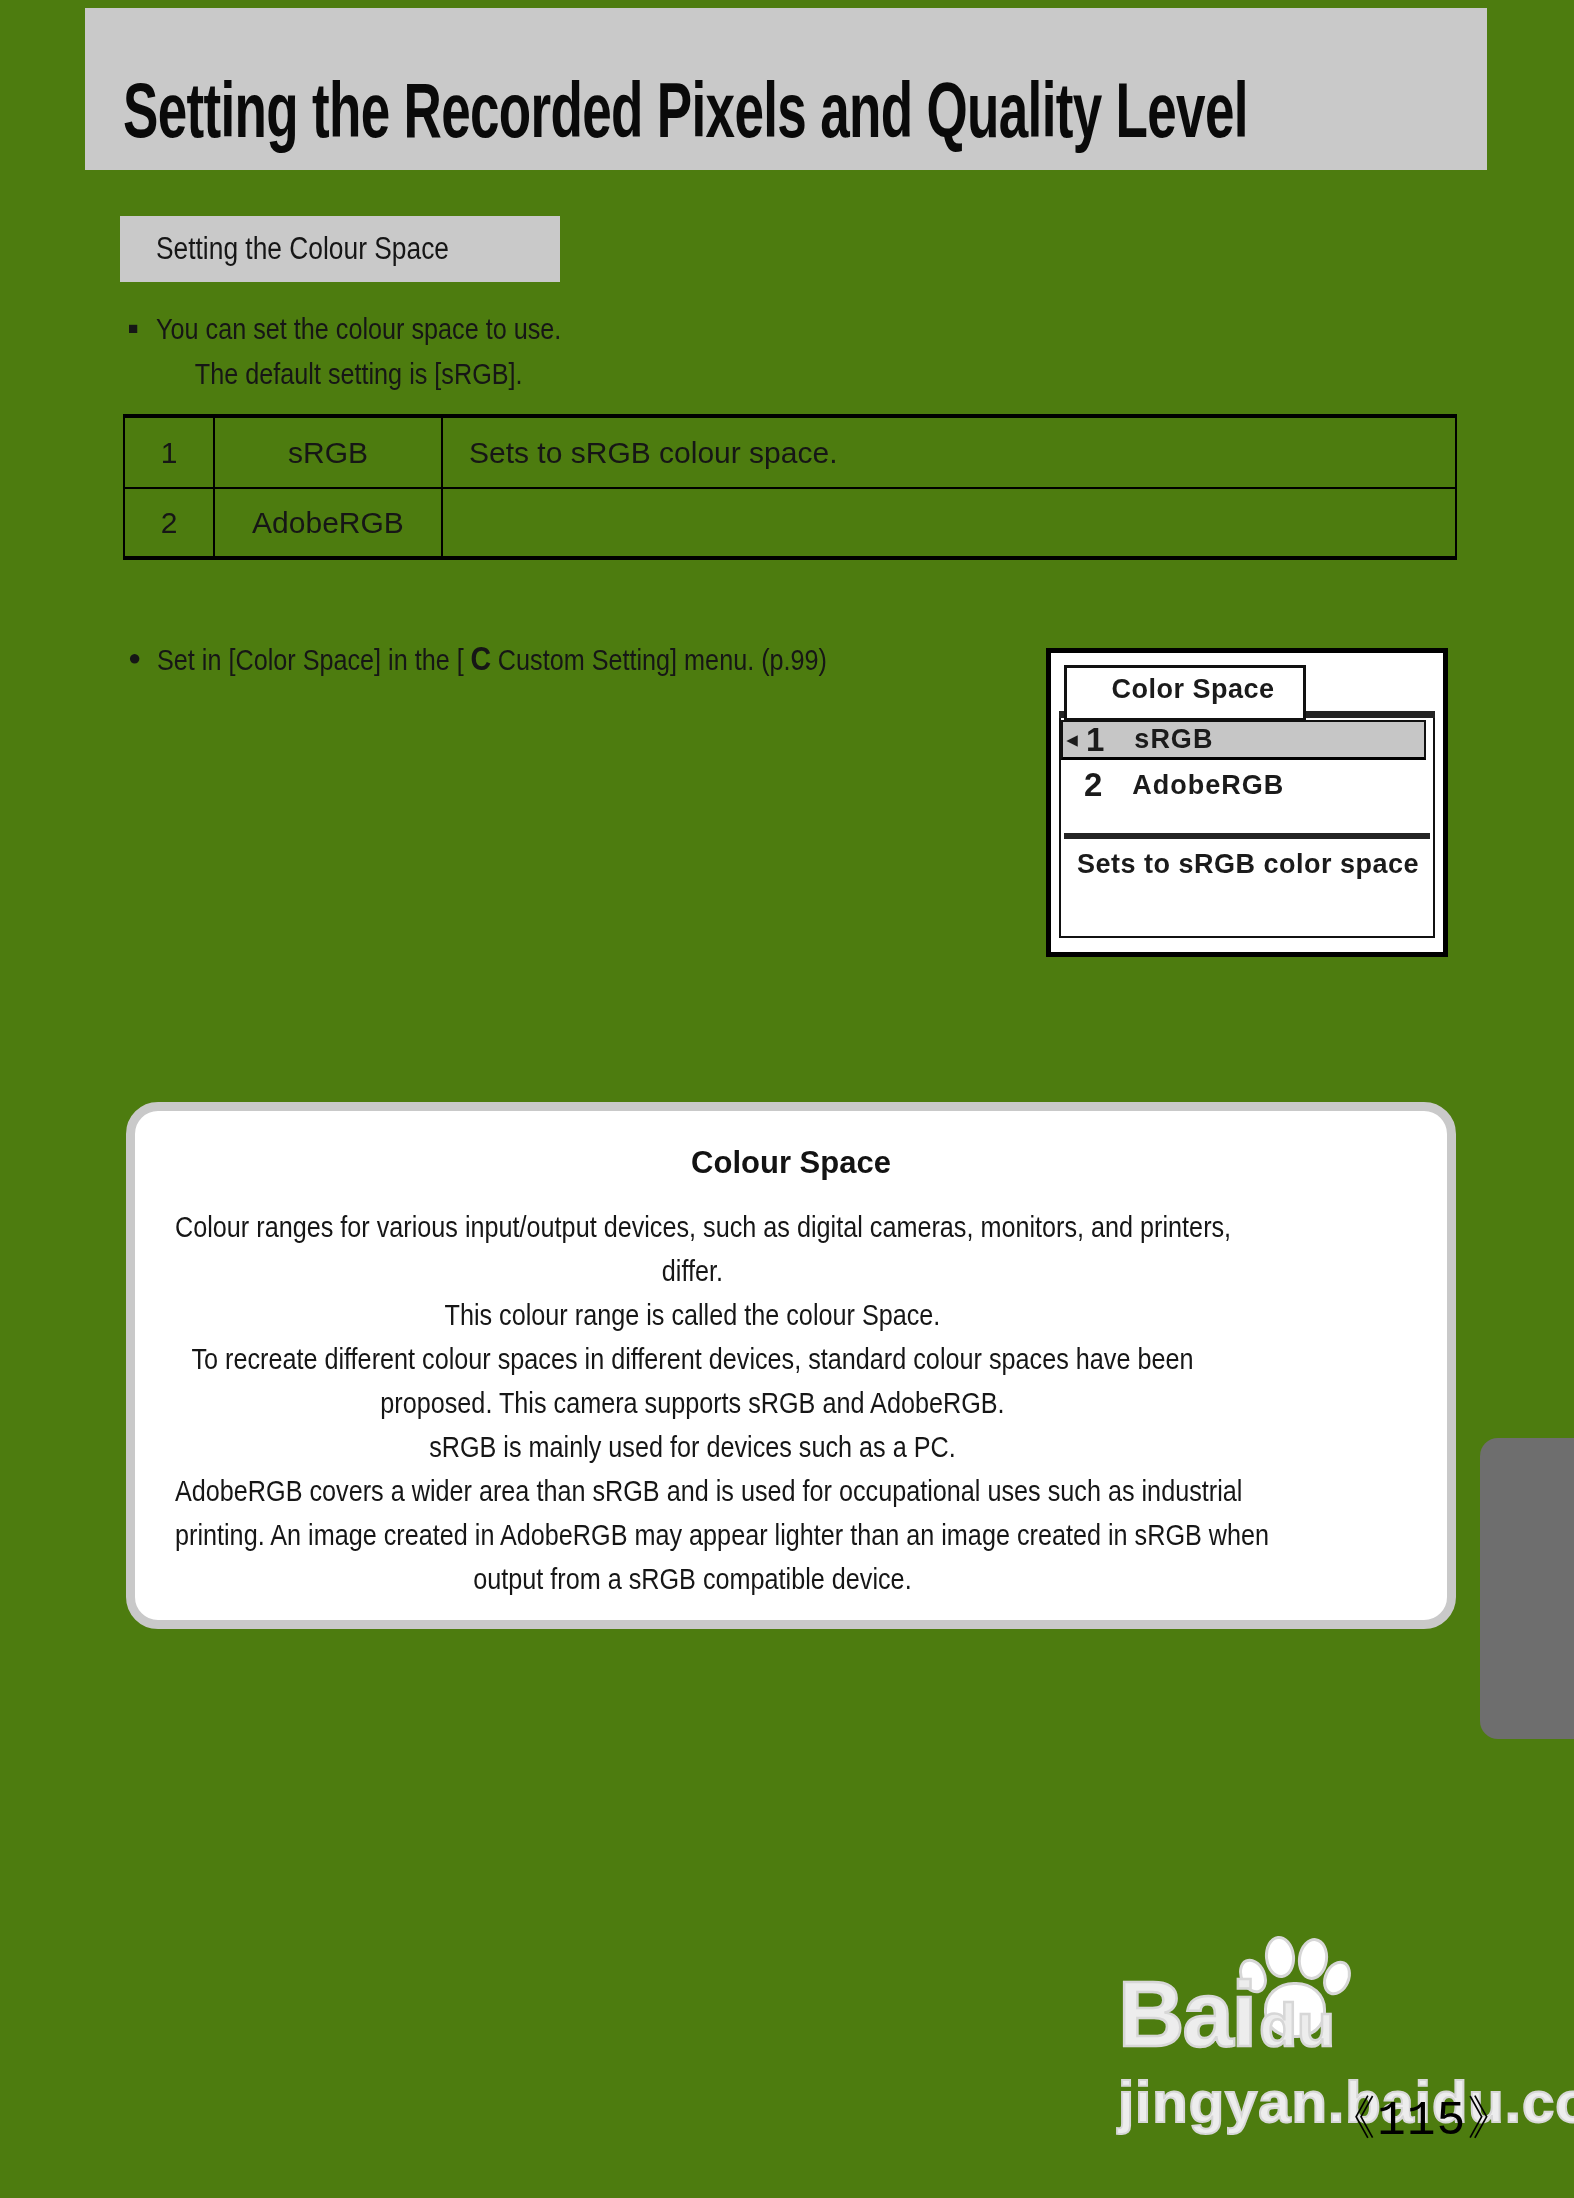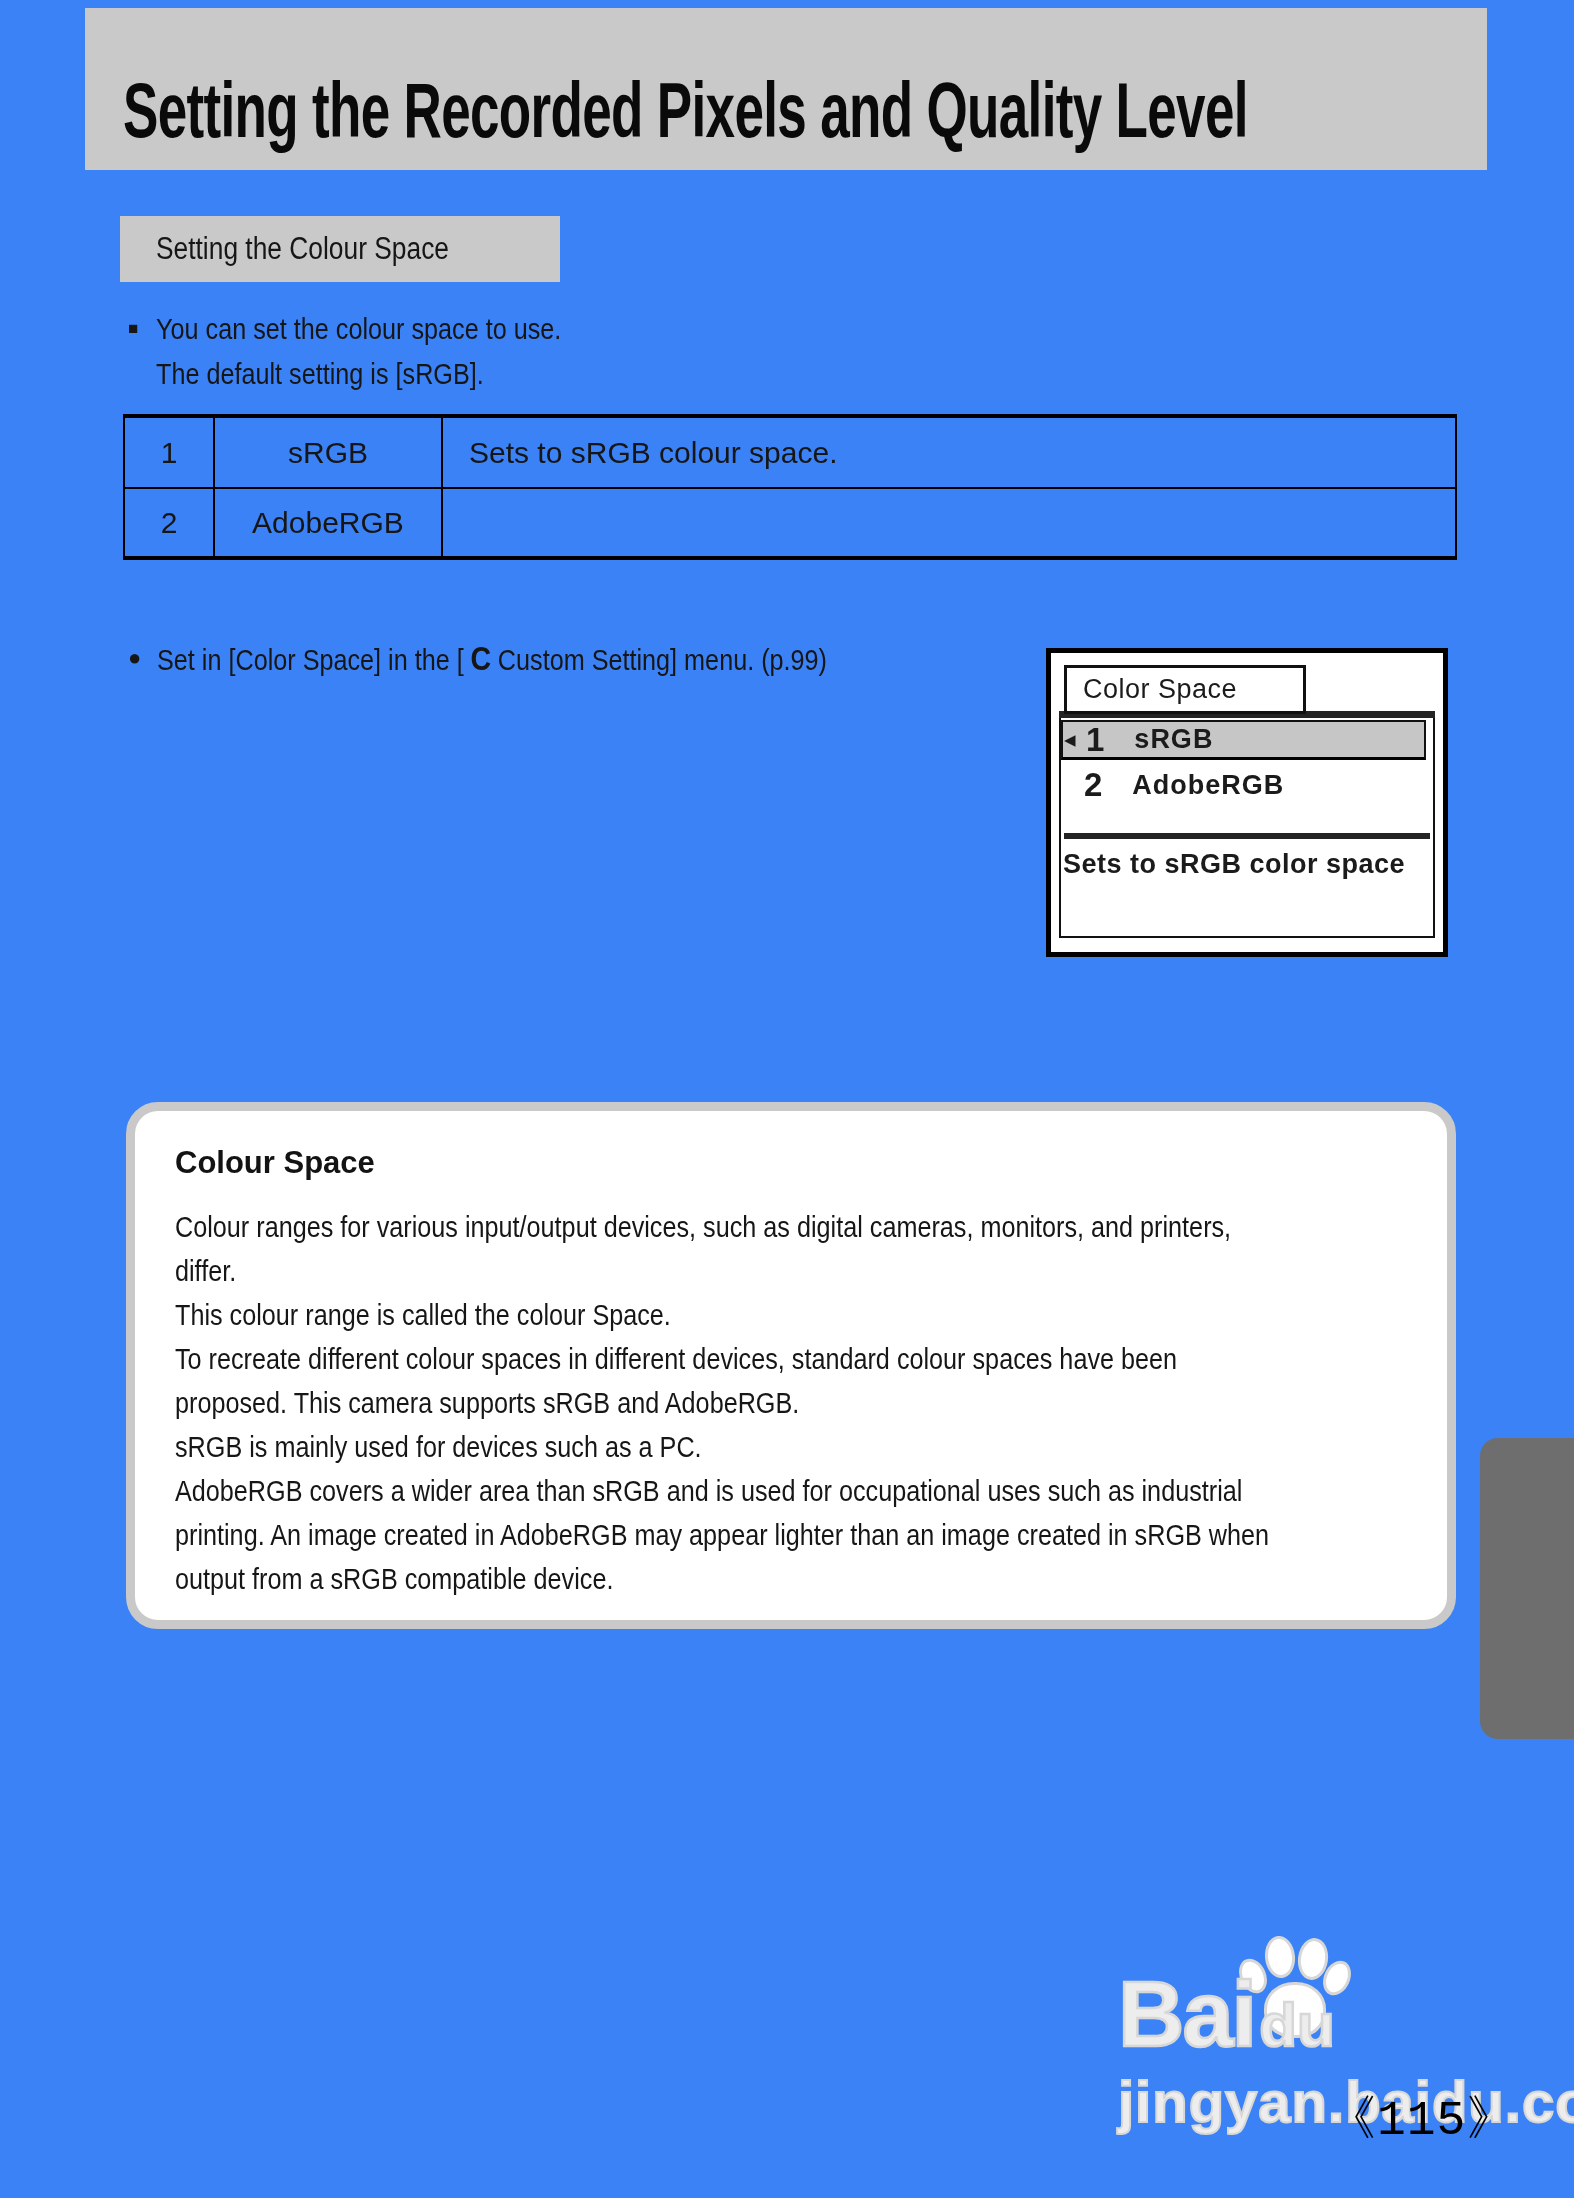--- a/index.html
+++ b/index.html
@@ -1,20 +1,21 @@
 <!DOCTYPE html>
 <html><head>
 <meta charset="utf-8">
 <style>
   * { margin:0; padding:0; box-sizing:border-box; }
   html,body { background:#ffffff; }
   .page {
     position:relative; width:1574px; height:2198px; overflow:hidden;
-    background:#3b82f6; color:#111;
+    background:#4d7c0f; color:#111;
     font-family:"Liberation Sans","DejaVu Sans",sans-serif;
+    text-align:center;
   }
   
   .banner {
     position:absolute; left:85px; top:8px; width:1402px; height:162px;
     background:#c9c9c9;
   }
   .banner .title {
     position:absolute; left:38px; bottom:14px;
     font-size:78px; font-weight:bold; white-space:nowrap;
     transform:scaleX(0.68); transform-origin:left bottom;
@@ -52,23 +53,23 @@
   .note { position:absolute; left:128px; top:634px; display:flex; }
   .note .dot-bullet { font-size:22px; line-height:48px; margin-right:16px; color:#161616; }
   .note .note-line { font-size:30px; line-height:48px; color:#161616; }
   .note .menu-icon-letter { font-weight:bold; font-size:34px; padding:0 8px; }
   
   .lcd {
     position:absolute; left:1046px; top:648px; width:402px; height:309px;
     border:5px solid #000; background:#fff;
   }
   .lcd-tab {
-    position:absolute; left:13px; top:12px; width:242px; height:49px;
+    position:absolute; left:13px; top:12px; width:242px; height:56px;
     border:3px solid #111; background:#fff; z-index:2;
-    font-size:27px; font-weight:normal; line-height:43px; padding-left:16px;
+    font-size:27px; font-weight:bold; line-height:43px; padding-left:16px;
     letter-spacing:0.5px; color:#1b1b1b;
   }
   .lcd-bar { position:absolute; left:8px; right:8px; top:58px; height:7px; background:#242424; z-index:1; }
   .lcd-content {
     position:absolute; left:8px; right:8px; top:65px; bottom:14px;
     border:2px solid #111; border-top:none;
     display:flex; flex-direction:column;
   }
   .lcd-item { display:flex; align-items:center; height:38px; font-weight:bold; color:#1b1b1b; }
   .lcd-item.selected {

